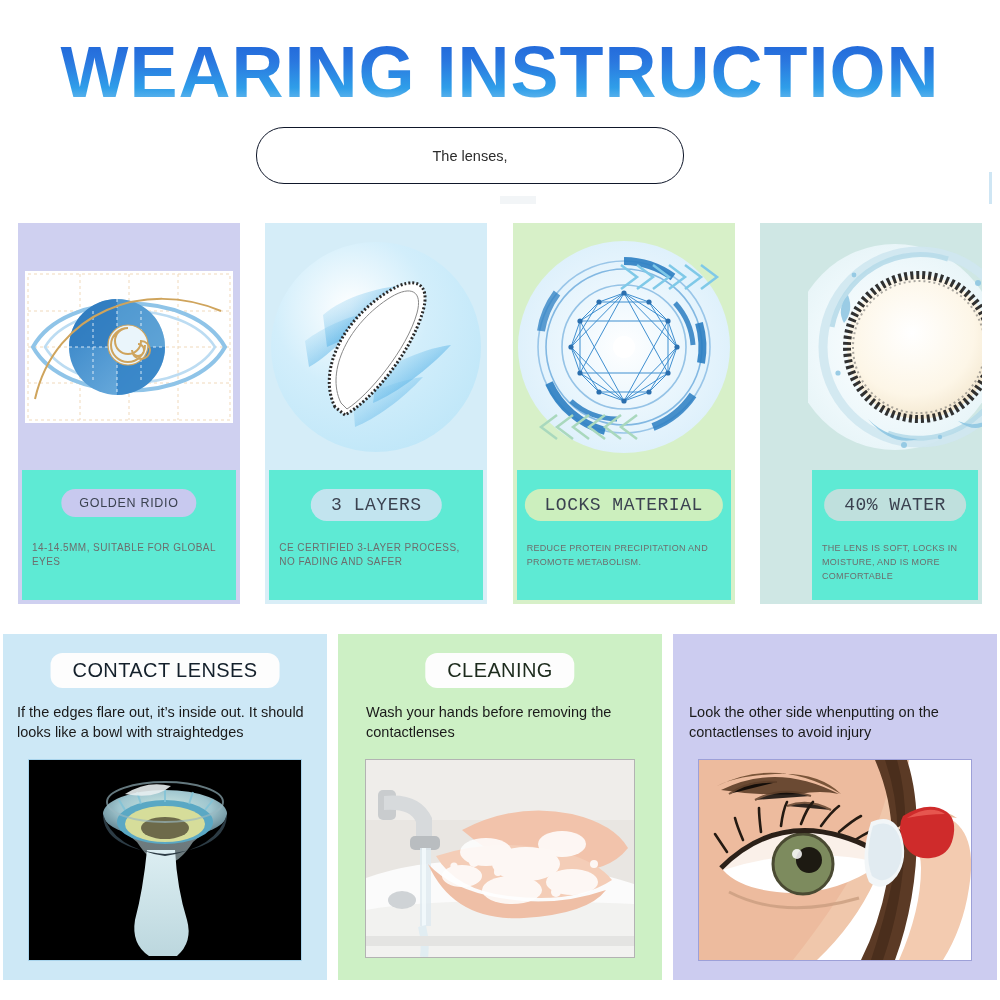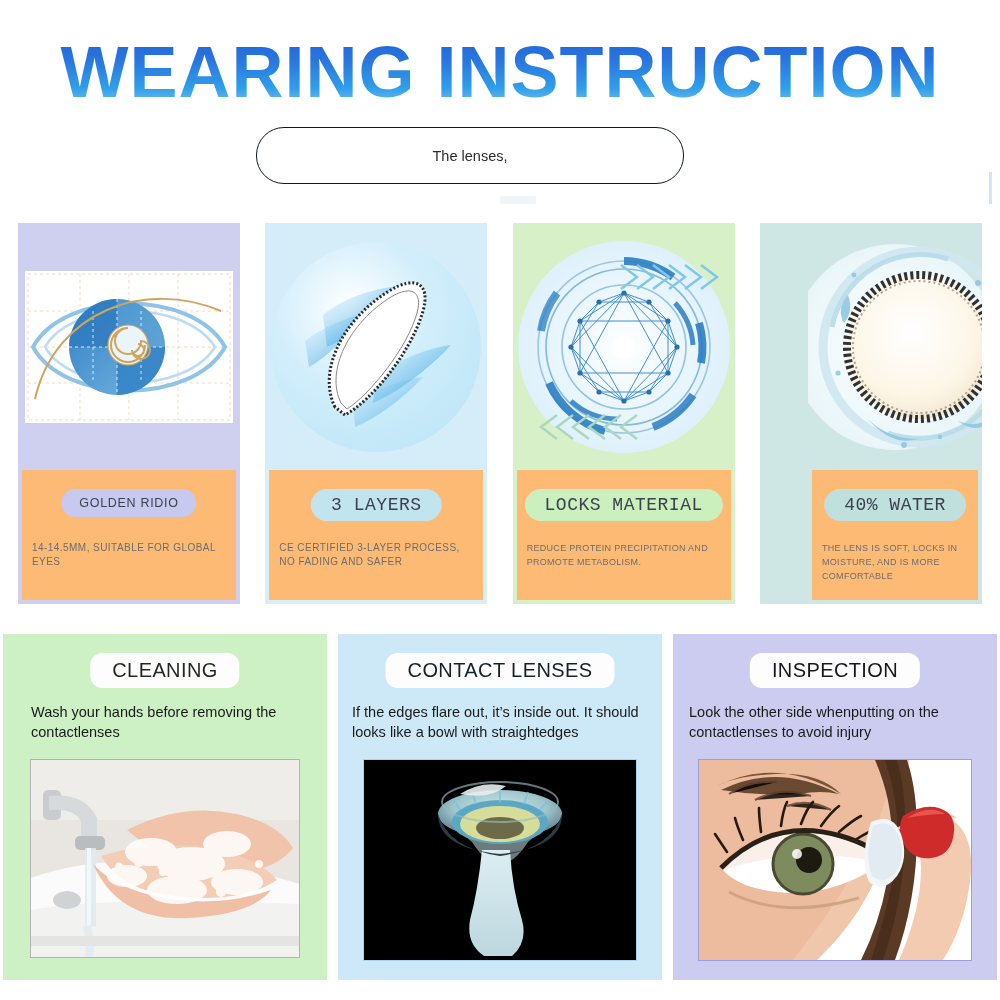--- a/index.html
+++ b/index.html
@@ -56,21 +56,21 @@
   .fcard{
     width:222px;height:381px;
     box-sizing:border-box;
     display:flex;flex-direction:column;
     padding:0;
   }
   .fcard .art{
     height:247px;width:100%;position:relative;overflow:hidden;
   }
   .fcard .body{
-    flex:1;background:#fdba74;margin:0 4px 4px 4px;
+    flex:1;background:#5eead4;margin:0 4px 4px 4px;
     position:relative;
   }
   .pill{
     position:absolute;top:19px;left:50%;transform:translateX(-50%);
     padding:7px 18px;border-radius:16px;
     font-size:12.5px;letter-spacing:0.7px;color:#3b4250;white-space:nowrap;
     text-align:center;
   }
   .pill.big{font-size:18px;letter-spacing:0.5px;padding:6px 20px;font-family:Liberation Mono, monospace;}
   .desc{
@@ -337,20 +337,57 @@
       <div class="body">
         <div class="pill pill4 big">40% WATER</div>
         <div class="desc sm">THE LENS IS SOFT, LOCKS IN MOISTURE, AND IS MORE COMFORTABLE</div>
       </div>
     </div>
 
   </div>
 
   <div class="steps">
 
+    <div class="step s2">
+      <div class="label">CONTACT LENSES</div>
+      <div class="text">If the edges flare out, it’s inside out. It should looks like a bowl with straightedges</div>
+      <div class="photo">
+        <svg viewBox="0 0 272 200" width="100%" height="100%" preserveAspectRatio="none" aria-hidden="true">
+          <rect width="272" height="200" fill="#000000"></rect>
+          <defs>
+            <radialGradient id="cup" cx="50%" cy="38%" r="62%">
+              <stop offset="0%" stop-color="#cfe8e2"></stop>
+              <stop offset="60%" stop-color="#9fc6cf"></stop>
+              <stop offset="100%" stop-color="#5d7f8c"></stop>
+            </radialGradient>
+            <linearGradient id="fg" x1="0" y1="0" x2="0" y2="1">
+              <stop offset="0%" stop-color="#dceef2"></stop>
+              <stop offset="100%" stop-color="#bcd7de"></stop>
+            </linearGradient>
+          </defs>
+          <path d="M108 82 q28 44 56 0 q22 -16 0 -28 q-28 -12 -56 0 q-22 12 0 28Z" fill="url(#fg)" opacity="0.55"></path>
+          <path d="M118 90 q-4 40 -12 70 q-4 24 14 36 l28 0 q16 -14 10 -36 q-10 -32 -12 -70Z" fill="url(#fg)"></path>
+          <ellipse cx="136" cy="54" rx="62" ry="24" fill="url(#cup)"></ellipse>
+          <path d="M74 54 q0 34 62 40 q62 -6 62 -40 q-10 34 -62 42 q-52 -8 -62 -42Z" fill="#2c3b44"></path>
+          <ellipse cx="136" cy="62" rx="48" ry="22" fill="#5aa8c4"></ellipse>
+          <ellipse cx="136" cy="64" rx="40" ry="18" fill="#d6dd9a"></ellipse>
+          <ellipse cx="136" cy="68" rx="24" ry="11" fill="#6d6a4a"></ellipse>
+          <g stroke="#7fc3d8" stroke-width="2" opacity="0.8">
+            <path d="M96 50 l-6 -10"></path>
+              <path d="M112 44 l-4 -12"></path>
+              <path d="M136 42 l0 -12"></path>
+            <path d="M160 44 l4 -12"></path>
+              <path d="M176 50 l8 -10"></path>
+          </g>
+          <path d="M96 34 q22 -14 46 -8 q-16 14 -46 8Z" fill="#e8eef0" opacity="0.9"></path>
+          <ellipse cx="136" cy="42" rx="58" ry="20" fill="none" stroke="#9ab8c2" stroke-width="2" opacity="0.65"></ellipse>
+        </svg>
+      </div>
+    </div>
+
     <div class="step s1">
       <div class="label">CLEANING</div>
       <div class="text">Wash your hands before removing the contactlenses</div>
       <div class="photo">
         <svg viewBox="0 0 268 197" width="100%" height="100%" preserveAspectRatio="none" aria-hidden="true">
           <rect width="268" height="197" fill="#e9e6e2"></rect>
           <rect x="0" y="0" width="268" height="60" fill="#efedea"></rect>
           <path d="M0 118 q60 -22 150 -16 q70 6 118 22 l0 73 l-268 0Z" fill="#fbfbfb"></path>
           <path d="M0 150 q80 -14 268 -6 l0 53 l-268 0Z" fill="#f2f2f0"></path>
           <rect x="12" y="30" width="18" height="30" rx="5" fill="#c9ccce"></rect>
@@ -375,59 +412,21 @@
               <circle cx="190" cy="132" r="5"></circle>
             <circle cx="88" cy="106" r="3.6"></circle>
               <circle cx="228" cy="104" r="4"></circle>
           </g>
           <path d="M56 166 q4 16 2 31" stroke="#dcebf2" stroke-width="8" fill="none" opacity="0.8"></path>
           <rect x="0" y="176" width="268" height="10" fill="#e4e4e2"></rect>
         </svg>
       </div>
     </div>
 
-    <div class="step s2">
-      <div class="label">CONTACT LENSES</div>
-      <div class="text">If the edges flare out, it’s inside out. It should looks like a bowl with straightedges</div>
-      <div class="photo">
-        <svg viewBox="0 0 272 200" width="100%" height="100%" preserveAspectRatio="none" aria-hidden="true">
-          <rect width="272" height="200" fill="#000000"></rect>
-          <defs>
-            <radialGradient id="cup" cx="50%" cy="38%" r="62%">
-              <stop offset="0%" stop-color="#cfe8e2"></stop>
-              <stop offset="60%" stop-color="#9fc6cf"></stop>
-              <stop offset="100%" stop-color="#5d7f8c"></stop>
-            </radialGradient>
-            <linearGradient id="fg" x1="0" y1="0" x2="0" y2="1">
-              <stop offset="0%" stop-color="#dceef2"></stop>
-              <stop offset="100%" stop-color="#bcd7de"></stop>
-            </linearGradient>
-          </defs>
-          <path d="M108 82 q28 44 56 0 q22 -16 0 -28 q-28 -12 -56 0 q-22 12 0 28Z" fill="url(#fg)" opacity="0.55"></path>
-          <path d="M118 90 q-4 40 -12 70 q-4 24 14 36 l28 0 q16 -14 10 -36 q-10 -32 -12 -70Z" fill="url(#fg)"></path>
-          <ellipse cx="136" cy="54" rx="62" ry="24" fill="url(#cup)"></ellipse>
-          <path d="M74 54 q0 34 62 40 q62 -6 62 -40 q-10 34 -62 42 q-52 -8 -62 -42Z" fill="#2c3b44"></path>
-          <ellipse cx="136" cy="62" rx="48" ry="22" fill="#5aa8c4"></ellipse>
-          <ellipse cx="136" cy="64" rx="40" ry="18" fill="#d6dd9a"></ellipse>
-          <ellipse cx="136" cy="68" rx="24" ry="11" fill="#6d6a4a"></ellipse>
-          <g stroke="#7fc3d8" stroke-width="2" opacity="0.8">
-            <path d="M96 50 l-6 -10"></path>
-              <path d="M112 44 l-4 -12"></path>
-              <path d="M136 42 l0 -12"></path>
-            <path d="M160 44 l4 -12"></path>
-              <path d="M176 50 l8 -10"></path>
-          </g>
-          <path d="M96 34 q22 -14 46 -8 q-16 14 -46 8Z" fill="#e8eef0" opacity="0.9"></path>
-          <ellipse cx="136" cy="42" rx="58" ry="20" fill="none" stroke="#9ab8c2" stroke-width="2" opacity="0.65"></ellipse>
-        </svg>
-      </div>
-    </div>
-
     <div class="step s3">
-      <div class="label">INSPECTION</div>
       <div class="text">Look the other side whenputting on the contactlenses to avoid injury</div>
       <div class="photo">
         <svg viewBox="0 0 272 200" width="100%" height="100%" preserveAspectRatio="none" aria-hidden="true">
           <rect width="272" height="200" fill="#ffffff"></rect>
           <path d="M0 0 L210 0 q-10 70 -34 120 q-20 44 -58 80 L0 200Z" fill="#f0c7ab"></path>
           <path d="M0 0 L196 0 q-12 64 -40 110 q-24 42 -62 90 L0 200Z" fill="#edbb9e"></path>
           <path d="M22 30 q56 -28 118 4 q-18 -4 -40 0 q-40 2 -78 -4Z" fill="#6b4a33"></path>
           <path d="M18 26 q60 -30 124 8 q-22 -22 -66 -20 q-40 2 -58 12Z" fill="#7a5539"></path>
           <g stroke="#5b3d28" stroke-width="2" opacity="0.8">
             <path d="M30 34 q20 -14 48 -12"></path>

